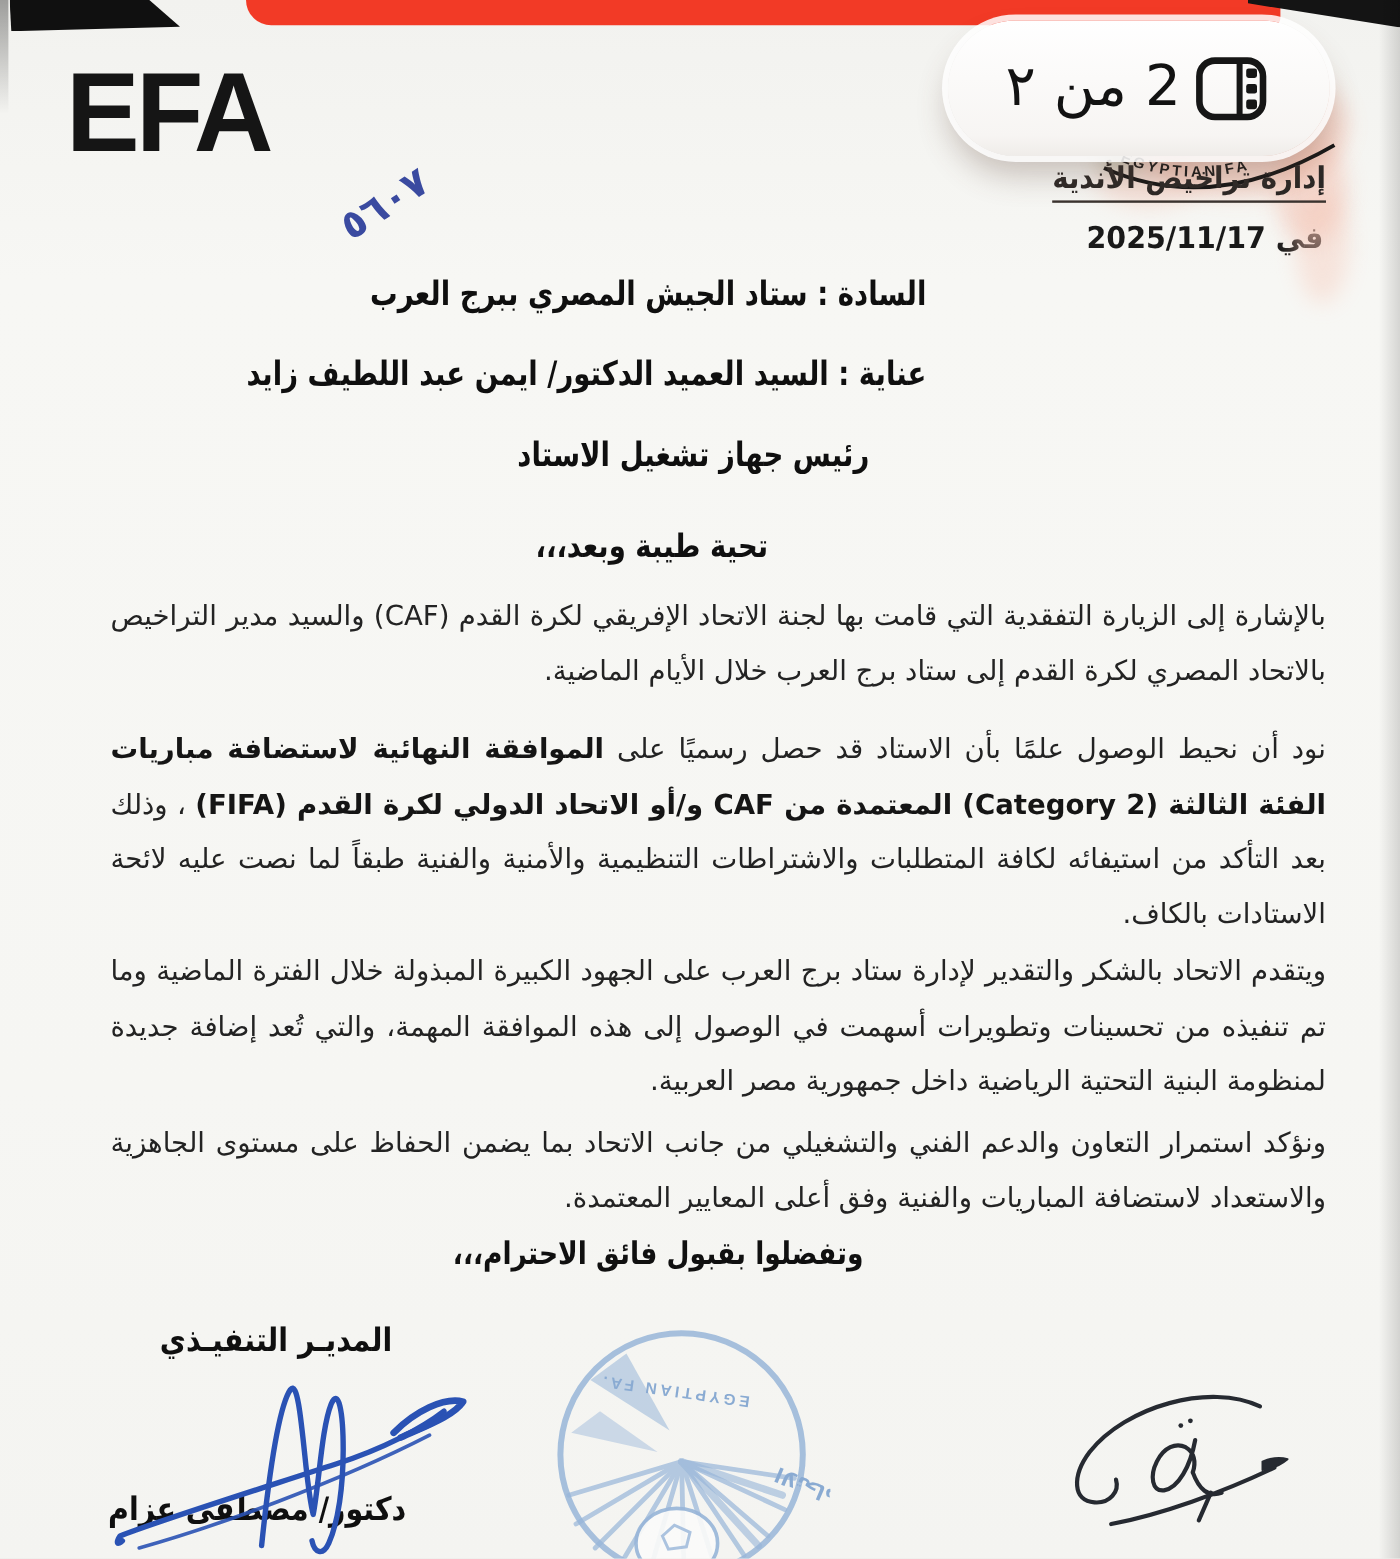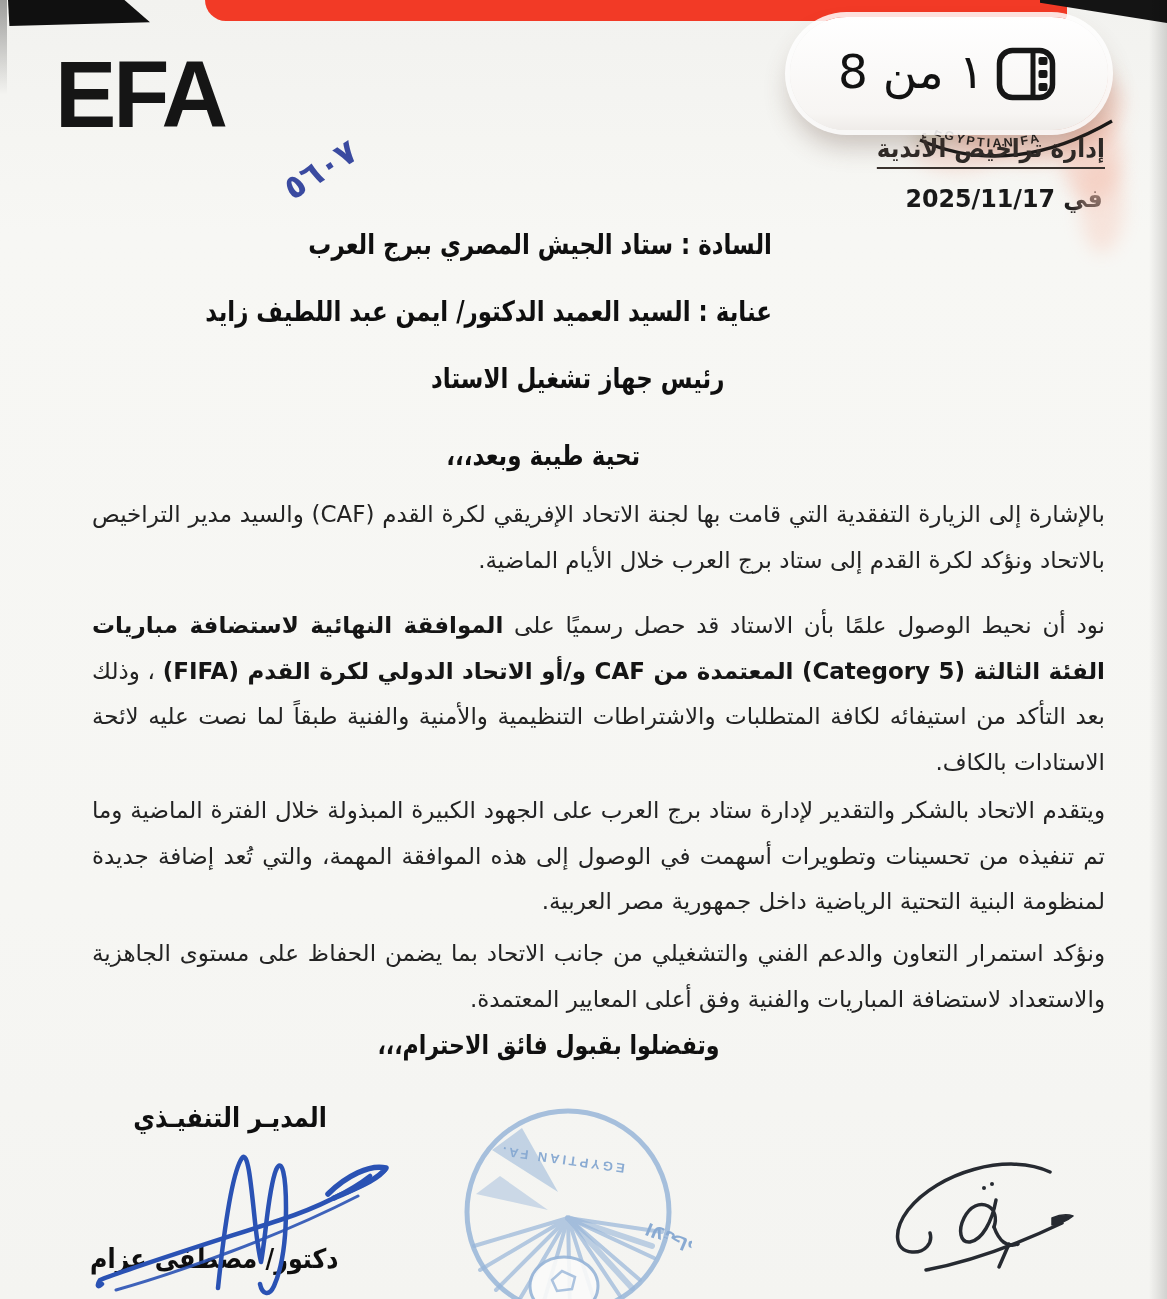--- a/index.html
+++ b/index.html
@@ -95,43 +95,43 @@
     <text font-size="12.5" font-weight="700" letter-spacing="2.5" fill="#1a1a1a" font-family="Liberation Sans, sans-serif">
       <textPath href="#arcText" startOffset="8">EGYPTIAN FA</textPath>
     </text>
   </svg>
 
   <div class="efa-logo">EFA</div>
 
   <div class="handwritten-ref">٥٦٠٧</div>
 
   <div class="page-badge">
-    <span class="badge-label">١ من 8</span>
+    <span class="badge-label">2 من ٢</span>
     <svg class="badge-icon" width="60" height="54" viewBox="0 0 60 54">
       <rect x="3.5" y="3.5" width="53" height="47" rx="13" fill="none" stroke="#161616" stroke-width="5.5"></rect>
       <line x1="37" y1="5" x2="37" y2="49" stroke="#161616" stroke-width="5"></line>
       <rect x="42.5" y="10" width="9" height="8" rx="2" fill="#161616"></rect>
       <rect x="42.5" y="23" width="9" height="8" rx="2" fill="#161616"></rect>
       <rect x="42.5" y="36" width="9" height="8" rx="2" fill="#161616"></rect>
     </svg>
   </div>
 
   <div class="dept-line">إدارة تراخيص الأندية</div>
   <div class="date-line">في 2025/11/17</div>
 
   <div class="recipients">
     <div class="r-line">السادة : ستاد الجيش المصري ببرج العرب</div>
     <div class="r-line">عناية : السيد العميد الدكتور/ ايمن عبد اللطيف زايد</div>
     <div class="r-line indent">رئيس جهاز تشغيل الاستاد</div>
   </div>
 
   <div class="greeting">تحية طيبة وبعد،،،</div>
 
-  <div class="para p1">بالإشارة إلى الزيارة التفقدية التي قامت بها لجنة الاتحاد الإفريقي لكرة القدم (CAF) والسيد مدير التراخيص بالاتحاد ونؤكد لكرة القدم إلى ستاد برج العرب خلال الأيام الماضية.</div>
-  <div class="para p2"><span>نود أن نحيط الوصول علمًا بأن الاستاد قد حصل رسميًا على </span><span class="bold">الموافقة النهائية لاستضافة مباريات الفئة الثالثة (Category 5) المعتمدة من CAF و/أو الاتحاد الدولي لكرة القدم (FIFA)</span><span> ، وذلك بعد التأكد من استيفائه لكافة المتطلبات والاشتراطات التنظيمية والأمنية والفنية طبقاً لما نصت عليه لائحة الاستادات بالكاف.</span></div>
+  <div class="para p1">بالإشارة إلى الزيارة التفقدية التي قامت بها لجنة الاتحاد الإفريقي لكرة القدم (CAF) والسيد مدير التراخيص بالاتحاد المصري لكرة القدم إلى ستاد برج العرب خلال الأيام الماضية.</div>
+  <div class="para p2"><span>نود أن نحيط الوصول علمًا بأن الاستاد قد حصل رسميًا على </span><span class="bold">الموافقة النهائية لاستضافة مباريات الفئة الثالثة (Category 2) المعتمدة من CAF و/أو الاتحاد الدولي لكرة القدم (FIFA)</span><span> ، وذلك بعد التأكد من استيفائه لكافة المتطلبات والاشتراطات التنظيمية والأمنية والفنية طبقاً لما نصت عليه لائحة الاستادات بالكاف.</span></div>
   <div class="para p3">ويتقدم الاتحاد بالشكر والتقدير لإدارة ستاد برج العرب على الجهود الكبيرة المبذولة خلال الفترة الماضية وما تم تنفيذه من تحسينات وتطويرات أسهمت في الوصول إلى هذه الموافقة المهمة، والتي تُعد إضافة جديدة لمنظومة البنية التحتية الرياضية داخل جمهورية مصر العربية.</div>
   <div class="para p4">ونؤكد استمرار التعاون والدعم الفني والتشغيلي من جانب الاتحاد بما يضمن الحفاظ على مستوى الجاهزية والاستعداد لاستضافة المباريات والفنية وفق أعلى المعايير المعتمدة.</div>
 
   <div class="closing">وتفضلوا بقبول فائق الاحترام،،،</div>
 
   <div class="sig-title">المديـر التنفيـذي</div>
   <svg class="sig-left-svg" width="310" height="180" viewBox="0 0 310 180">
     <g fill="none" stroke="#2a52b4" stroke-linecap="round" stroke-linejoin="round">
       <path d="M 12 166 C 8 170 6 168 10 162 C 40 150 110 128 190 102 C 230 89 262 72 280 58" stroke-width="4.5"></path>
       <path d="M 26 172 C 90 154 190 118 268 78" stroke-width="3" opacity="0.9"></path>

